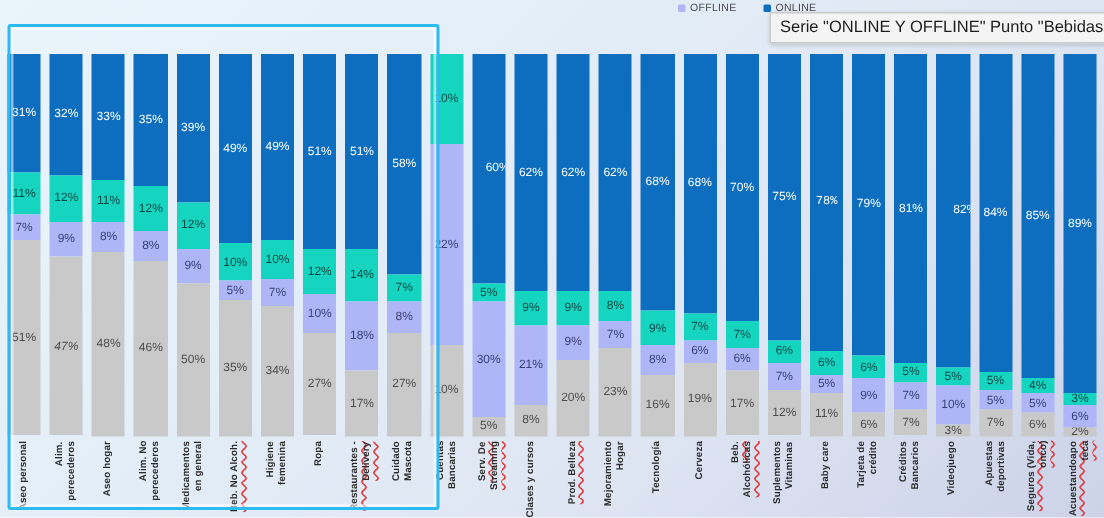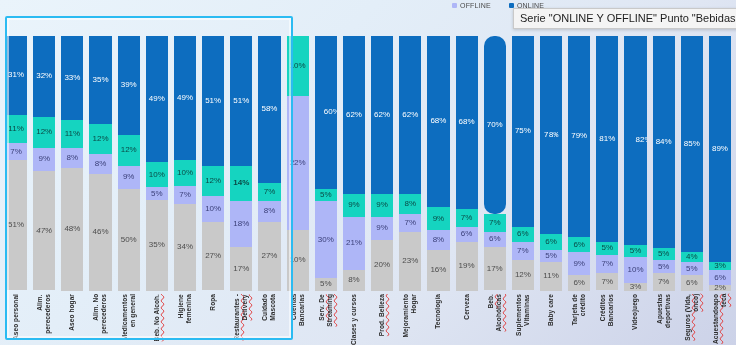--- a/index.html
+++ b/index.html
@@ -267,21 +267,21 @@
         </div>
         <div class="catwrap">
           <div class="cat">Ropa</div>
         </div>
       </div>
       <div class="barcol">
         <div class="bar">
           <div class="seg s-online" style="flex: 51 0 0px;">
             <span class="lbl">51%</span>
           </div>
-          <div class="seg s-both" style="flex: 14 0 0px; font-weight: bold;">
+          <div class="seg s-both" style="flex: 14 0 0px;">
             <span class="lbl">14%</span>
           </div>
           <div class="seg s-offline" style="flex: 18 0 0px;">
             <span class="lbl">18%</span>
           </div>
           <div class="seg s-none" style="flex: 17 0 0px;">
             <span class="lbl">17%</span>
           </div>
         </div>
         <div class="catwrap">
@@ -437,21 +437,21 @@
           <div class="seg s-none" style="flex: 19 0 0px;">
             <span class="lbl">19%</span>
           </div>
         </div>
         <div class="catwrap">
           <div class="cat">Cerveza</div>
         </div>
       </div>
       <div class="barcol">
         <div class="bar">
-          <div class="seg s-online" style="flex: 70 0 0px; border-radius: 10px;">
+          <div class="seg s-online" style="flex: 70 0 0px;">
             <span class="lbl">70%</span>
           </div>
           <div class="seg s-both" style="flex: 7 0 0px;">
             <span class="lbl">7%</span>
           </div>
           <div class="seg s-offline" style="flex: 6 0 0px;">
             <span class="lbl">6%</span>
           </div>
           <div class="seg s-none" style="flex: 17 0 0px;">
             <span class="lbl">17%</span>

